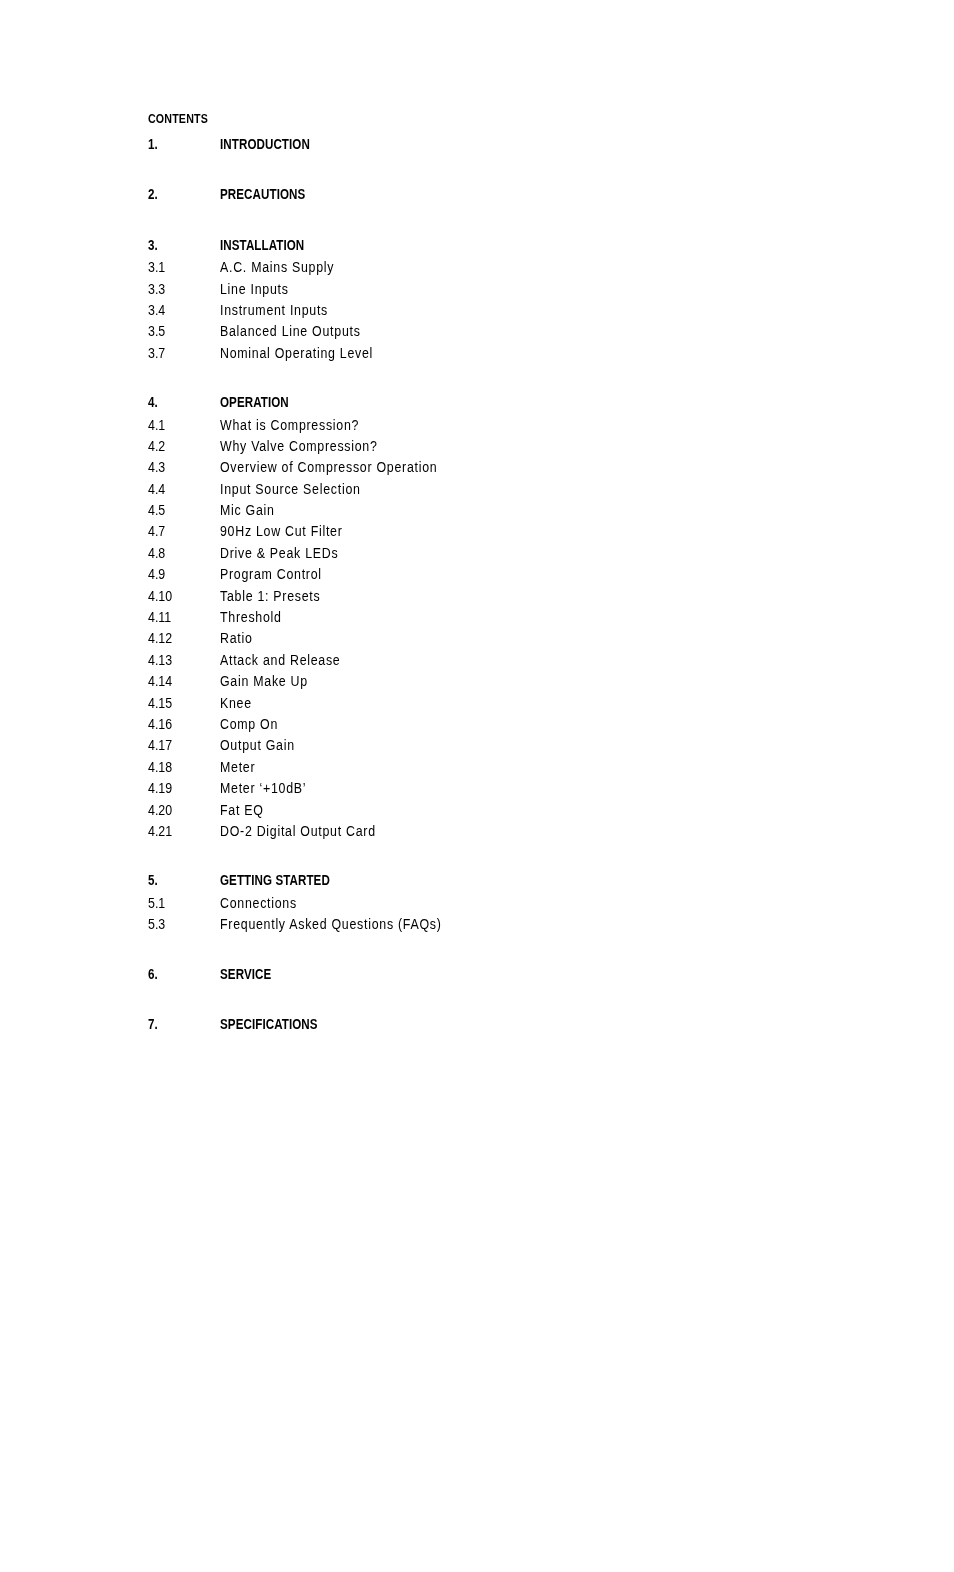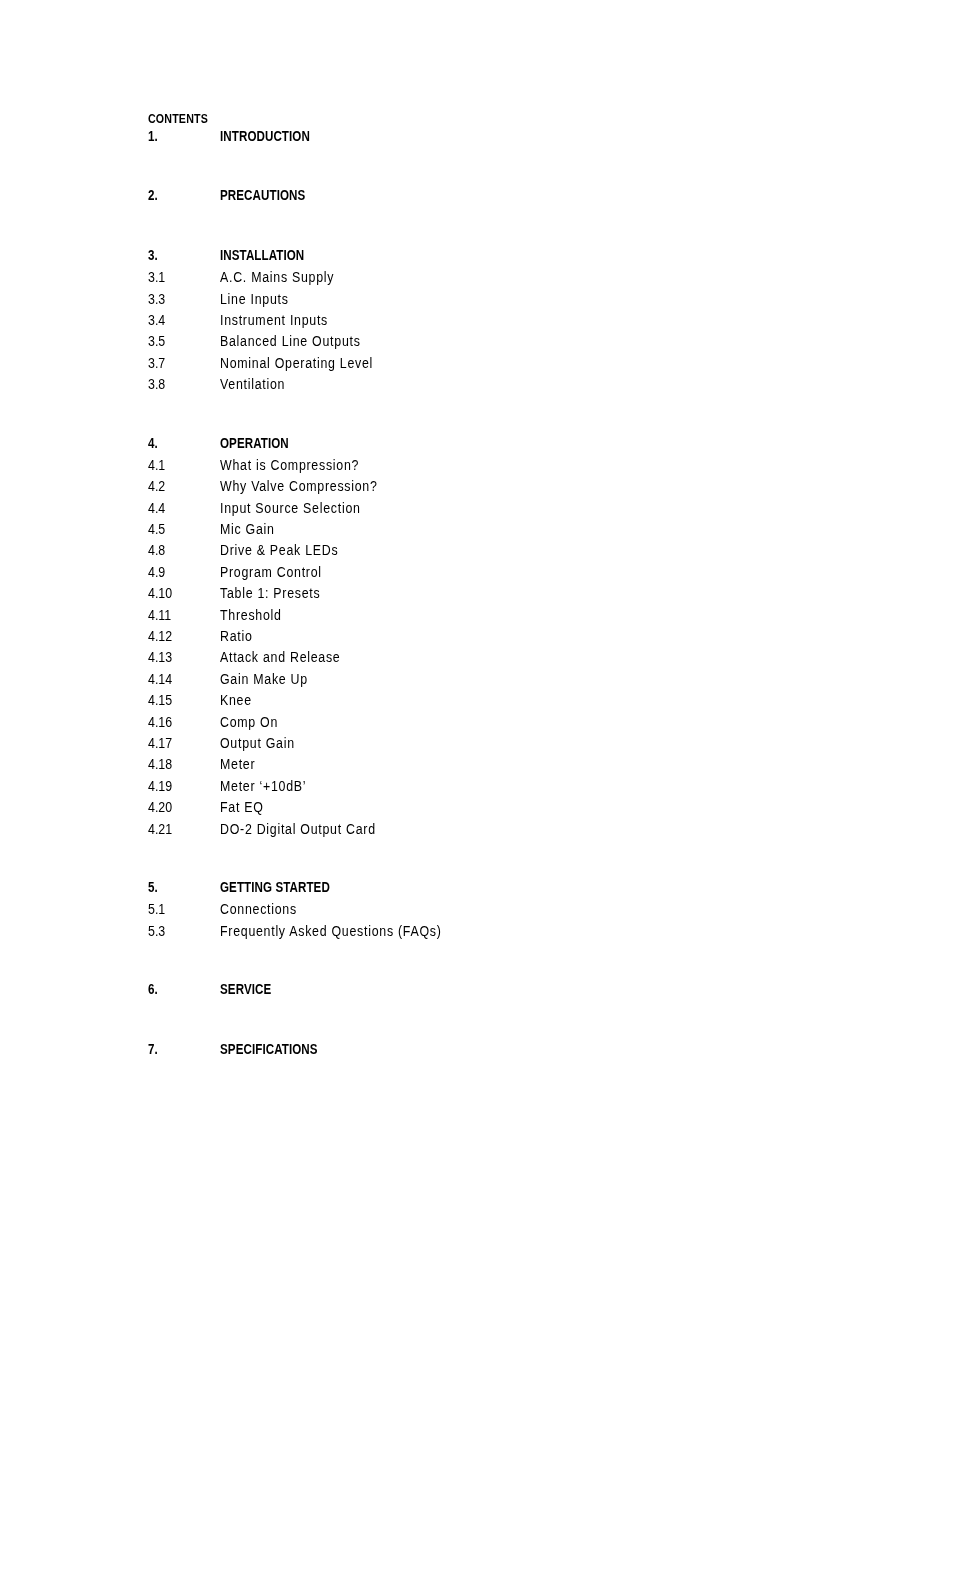--- a/index.html
+++ b/index.html
@@ -41,24 +41,24 @@
     letter-spacing: 0.2px;
     line-height: 14px;
     transform: scaleX(0.82);
     transform-origin: left center;
     white-space: nowrap;
     margin: 0 0 0 0;
   }
 
   
   .toc-group {
-    margin-top: 38px;
+    margin-top: 29px;
   }
   .toc-group:first-of-type {
-    margin-top: 0;
+    margin-top: 8px;
   }
 
   
   .toc-row {
     height: 21.4px;
     line-height: 21.4px;
     white-space: nowrap;
     display: block;
   }
 
@@ -111,28 +111,29 @@
         <div class="toc-group">
           <div class="toc-row major"><span class="num">2.</span><span class="title">PRECAUTIONS</span></div>
         </div>
         <div class="toc-group">
           <div class="toc-row major"><span class="num">3.</span><span class="title">INSTALLATION</span></div>
           <div class="toc-row minor"><span class="num">3.1</span><span class="title">A.C. Mains Supply</span></div>
           <div class="toc-row minor"><span class="num">3.3</span><span class="title">Line Inputs</span></div>
           <div class="toc-row minor"><span class="num">3.4</span><span class="title">Instrument Inputs</span></div>
           <div class="toc-row minor"><span class="num">3.5</span><span class="title">Balanced Line Outputs</span></div>
           <div class="toc-row minor"><span class="num">3.7</span><span class="title">Nominal Operating Level</span></div>
-          <div class="toc-row minor"><span class="num">3.8</span><span class="title">Ventilation</span></div>
         </div>
         <div class="toc-group">
           <div class="toc-row major"><span class="num">4.</span><span class="title">OPERATION</span></div>
           <div class="toc-row minor"><span class="num">4.1</span><span class="title">What is Compression?</span></div>
           <div class="toc-row minor"><span class="num">4.2</span><span class="title">Why Valve Compression?</span></div>
+          <div class="toc-row minor"><span class="num">4.3</span><span class="title">Overview of Compressor Operation</span></div>
           <div class="toc-row minor"><span class="num">4.4</span><span class="title">Input Source Selection</span></div>
           <div class="toc-row minor"><span class="num">4.5</span><span class="title">Mic Gain</span></div>
+          <div class="toc-row minor"><span class="num">4.7</span><span class="title">90Hz Low Cut Filter</span></div>
           <div class="toc-row minor"><span class="num">4.8</span><span class="title">Drive &amp; Peak LEDs</span></div>
           <div class="toc-row minor"><span class="num">4.9</span><span class="title">Program Control</span></div>
           <div class="toc-row minor"><span class="num">4.10</span><span class="title">Table 1: Presets</span></div>
           <div class="toc-row minor"><span class="num">4.11</span><span class="title">Threshold</span></div>
           <div class="toc-row minor"><span class="num">4.12</span><span class="title">Ratio</span></div>
           <div class="toc-row minor"><span class="num">4.13</span><span class="title">Attack and Release</span></div>
           <div class="toc-row minor"><span class="num">4.14</span><span class="title">Gain Make Up</span></div>
           <div class="toc-row minor"><span class="num">4.15</span><span class="title">Knee</span></div>
           <div class="toc-row minor"><span class="num">4.16</span><span class="title">Comp On</span></div>
           <div class="toc-row minor"><span class="num">4.17</span><span class="title">Output Gain</span></div>

